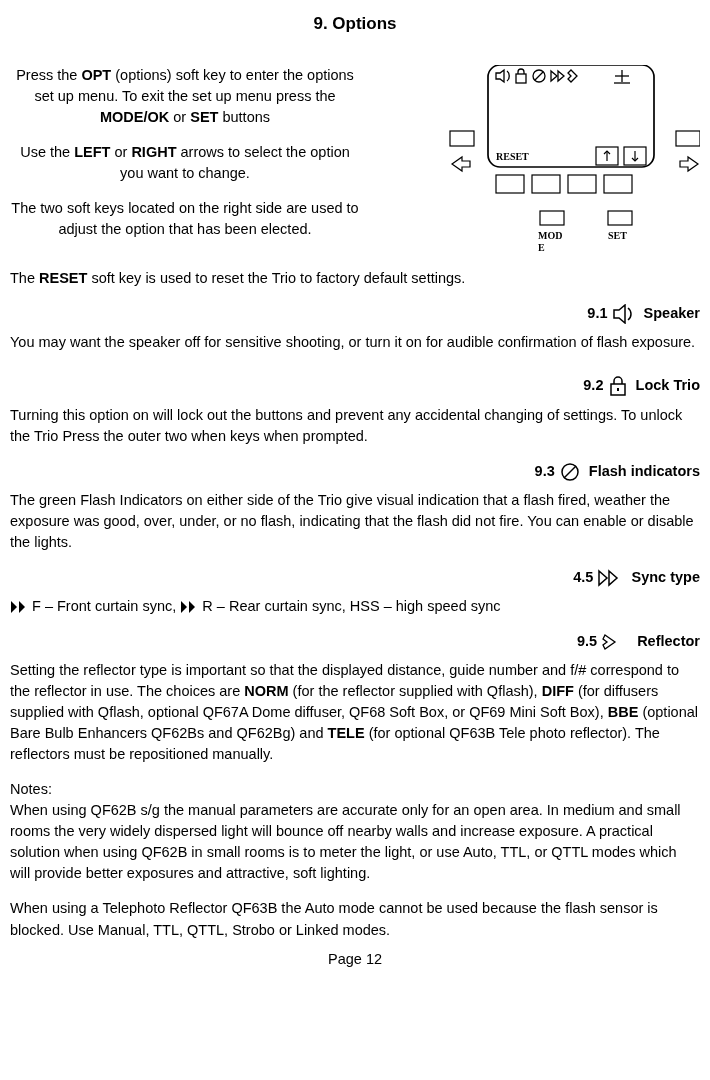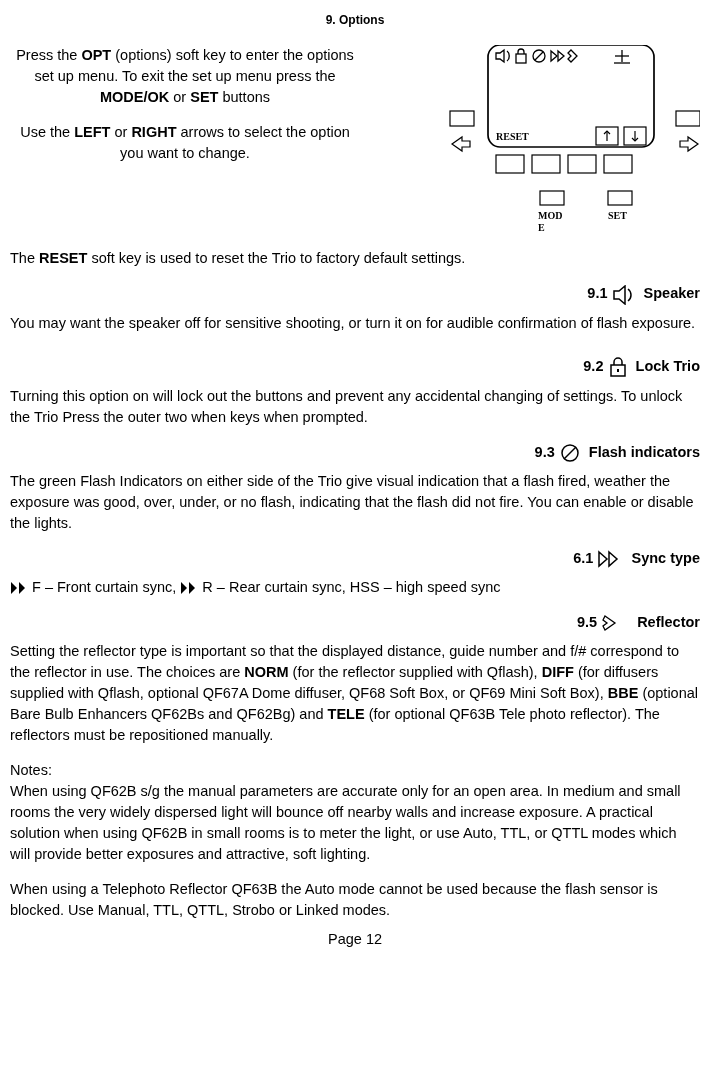--- a/index.html
+++ b/index.html
@@ -7,23 +7,23 @@
     font-size: 14.5px;
     line-height: 1.45;
     max-width: 690px;
     margin: 0 auto;
     padding: 8px 10px;
     color: #000;
     background: #fff;
   }
   h1.page-title {
     text-align: center;
-    font-size: 12px;
+    font-size: 17px;
     font-weight: bold;
-    margin: 4px 0 16px;
+    margin: 4px 0 28px;
   }
   p { margin: 0 0 14px; }
   b { font-weight: bold; }
   .with-diagram {
     overflow: auto;
     margin-bottom: 6px;
   }
   .text-col { float: left; width: 350px; text-align: center; }
   .diagram-col { float: right; width: 260px; margin-top: -4px; }
   .diagram-col svg { width: 260px; height: auto; }
@@ -38,20 +38,21 @@
 </style>
 </head>
 <body>
 
 <h1 class="page-title">9. Options</h1>
 
 <div class="with-diagram">
   <div class="text-col">
     <p><span>Press the </span><b>OPT</b><span> (options) soft key to enter the options set up menu. To exit the set up menu press the </span><b>MODE/OK</b><span> or </span><b>SET</b><span> buttons</span></p>
     <p><span>Use the </span><b>LEFT</b><span> or </span><b>RIGHT</b><span> arrows to select the option you want to change.</span></p>
+    <p>The two soft keys located on the right side are used to adjust the option that has been elected.</p>
   </div>
   <div class="diagram-col">
     <svg viewBox="0 0 260 195" xmlns="http://www.w3.org/2000/svg">
 
       <rect x="48" y="4" width="166" height="102" rx="12" ry="12" fill="#fff" stroke="#000" stroke-width="1.7"></rect>
 
       <g stroke="#000" stroke-width="1.3">
 
         <polygon points="56,12 60,12 64,9 64,21 60,18 56,18" fill="none"></polygon>
         <path d="M67 10c3 2 3 8 0 10" fill="none"></path>
@@ -130,21 +131,21 @@
   <span class="num">9.3</span>
   <svg width="22" height="20" viewBox="0 0 22 20">
       <circle cx="11" cy="10" r="8" fill="none" stroke="#000" stroke-width="1.5"></circle>
       <line x1="5" y1="16" x2="17" y2="4" stroke="#000" stroke-width="1.5"></line>
     </svg>
   <span>Flash indicators</span>
 </div>
 <p>The green Flash Indicators on either side of the Trio give visual indication that a flash fired, weather the exposure was good, over, under, or no flash, indicating that the flash did not fire. You can enable or disable the lights.</p>
 
 <div class="sec-head">
-  <span class="num">6.1</span>
+  <span class="num">4.5</span>
   <svg width="26" height="18" viewBox="0 0 26 18">
       <polygon points="2,2 10,9 2,16" fill="none" stroke="#000" stroke-width="1.5"></polygon>
       <polygon points="12,2 20,9 12,16" fill="none" stroke="#000" stroke-width="1.5"></polygon>
     </svg>
   <span>Sync type</span>
 </div>
 <p class="sync-line">
   <svg width="18" height="14" viewBox="0 0 18 14">
       <polygon points="1,1 7,7 1,13" fill="#000"></polygon>
       <polygon points="9,1 15,7 9,13" fill="#000"></polygon>

